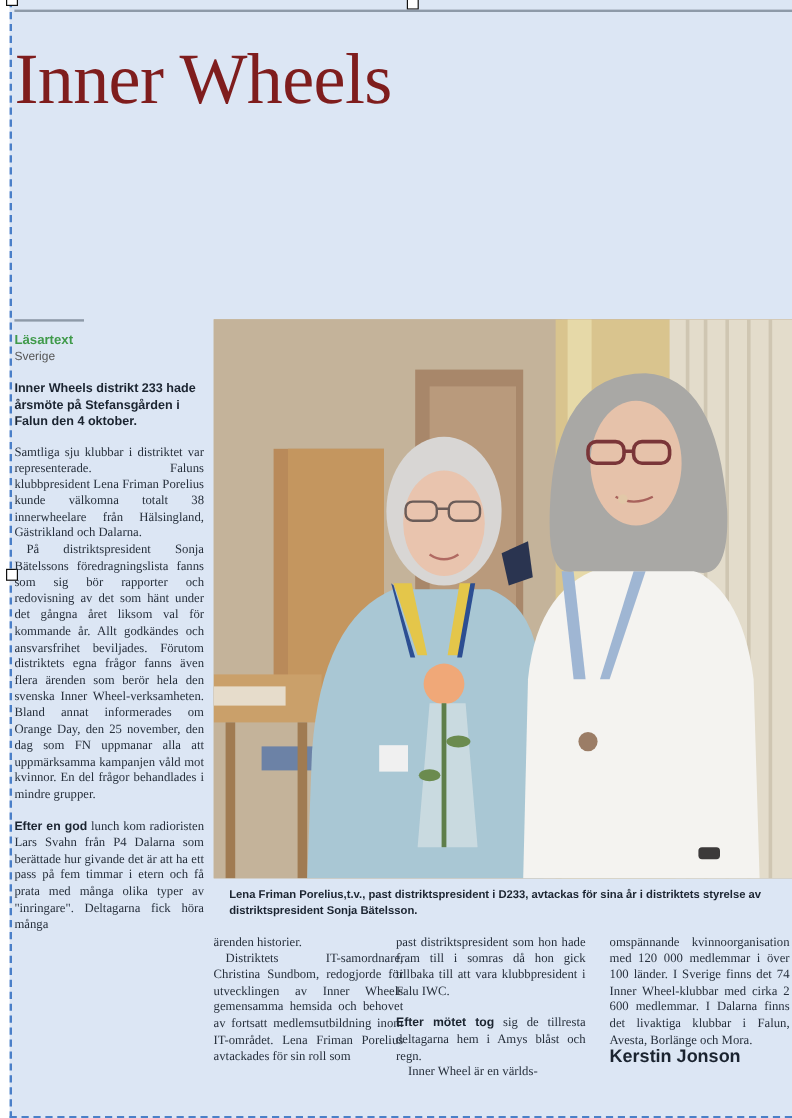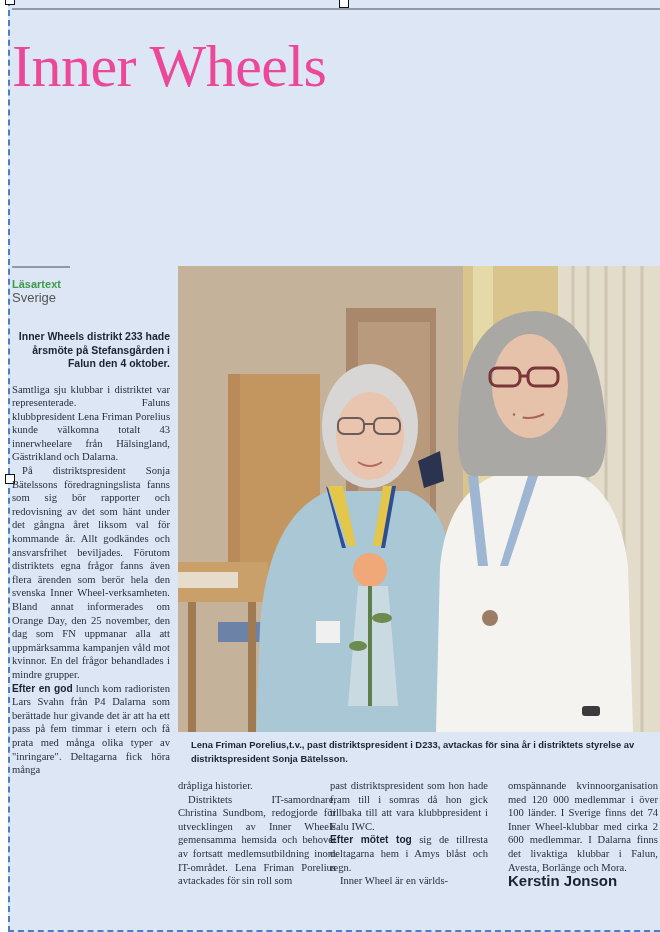--- a/index.html
+++ b/index.html
@@ -24,48 +24,48 @@
       background: #ffffff; border: 1px solid #111;
     }
     .handle.tl { left: -5px; top: -5px; }
     .handle.tm { left: 329px; top: -2px; }
     .handle.ml { left: -5px; top: 474px; }
 
     .headline {
       position: absolute; left: 12px; top: 36px; width: 648px;
       font-family: "Liberation Serif", serif;
       font-size: 60px; line-height: 61px; font-weight: normal;
-      color: #ec4899; letter-spacing: -0.5px;
+      color: #7f1d1d; letter-spacing: -0.5px;
     }
     .headline div { white-space: nowrap; }
 
     .left-col {
       position: absolute; left: 12px; top: 266px; width: 158px;
     }
     .kicker-rule { width: 58px; height: 2px; background: #8e9aa8; margin-bottom: 10px; }
     .kicker {
       font-family: "Liberation Sans", sans-serif; font-weight: bold;
       font-size: 11px; color: #3f9a4a; line-height: 13px;
     }
     .region {
       font-family: "Liberation Sans", sans-serif;
-      font-size: 13px; color: #555; line-height: 13px; margin-bottom: 26px;
+      font-size: 10px; color: #555; line-height: 13px; margin-bottom: 14px;
     }
     .ingress {
       font-family: "Liberation Sans", sans-serif; font-weight: bold;
-      font-size: 10.5px; line-height: 13.5px; color: #1b2430; margin-bottom: 12px; text-align: right;
+      font-size: 10.5px; line-height: 13.5px; color: #1b2430; margin-bottom: 12px;
     }
     .body-text {
       font-family: "Liberation Serif", serif;
       font-size: 10.6px; line-height: 13.6px; color: #27303c;
       text-align: justify; hyphens: manual;
     }
     .body-text p { text-indent: 0; }
     .body-text p.indent { text-indent: 10px; }
-    .body-text p.gap { }
+    .body-text p.gap { margin-top: 13px; }
     .lead-bold {
       font-family: "Liberation Sans", sans-serif; font-weight: bold; font-size: 10.2px;
       color: #1b2430;
     }
 
     .photo {
       position: absolute; left: 178px; top: 266px; width: 482px; height: 466px;
       overflow: hidden; background: #c9b89f;
     }
     .caption {
@@ -99,21 +99,21 @@
 <h1 class="headline">
   <div>Inner Wheels</div>
 </h1>
 
 <div class="left-col">
   <div class="kicker-rule"></div>
   <div class="kicker">Läsartext</div>
   <div class="region">Sverige</div>
   <div class="ingress">Inner Wheels distrikt 233 hade årsmöte på Stefansgården i Falun den 4 oktober.</div>
   <div class="body-text">
-    <p>Samtliga sju klubbar i distriktet var representerade. Faluns klubbpresident Lena Friman Porelius kunde välkomna totalt 43 innerwheelare från Hälsingland, Gästrikland och Dalarna.</p>
+    <p>Samtliga sju klubbar i distriktet var representerade. Faluns klubbpresident Lena Friman Porelius kunde välkomna totalt 38 innerwheelare från Hälsingland, Gästrikland och Dalarna.</p>
     <p class="indent">På distriktspresident Sonja Bätelssons föredragningslista fanns som sig bör rapporter och redovisning av det som hänt under det gångna året liksom val för kommande år. Allt godkändes och ansvarsfrihet beviljades. Förutom distriktets egna frågor fanns även flera ärenden som berör hela den svenska Inner Wheel-verksamheten. Bland annat informerades om Orange Day, den 25 november, den dag som FN uppmanar alla att uppmärksamma kampanjen våld mot kvinnor. En del frågor behandlades i mindre grupper.</p>
     <p class="gap"><span class="lead-bold">Efter en god</span><span> lunch kom radioristen Lars Svahn från P4 Dalarna som berättade hur givande det är att ha ett pass på fem timmar i etern och få prata med många olika typer av "inringare". Deltagarna fick höra många</span></p>
   </div>
 </div>
 
 <div class="photo">
   <svg width="482" height="466" viewBox="0 0 482 466">
 
     <rect x="0" y="0" width="482" height="466" fill="#c8b69c"></rect>
     <rect x="0" y="0" width="290" height="466" fill="#c4b39a"></rect>
@@ -180,21 +180,21 @@
     <path d="M335 148 Q350 156 366 148" stroke="#a8625c" stroke-width="2" fill="none"></path>
     <circle cx="341" cy="150" r="4" fill="#e2c8a8"></circle>
 
     <path d="M240 195 L262 185 L266 215 L246 222 Z" fill="#2a3450"></path>
   </svg>
 </div>
 
 <div class="caption">Lena Friman Porelius,t.v., past distriktspresident i D233, avtackas för sina år i distriktets styrelse av distriktspresident Sonja Bätelsson.</div>
 
 <div class="col col2 body-text">
-  <p>dråpliga historier.</p>
+  <p>ärenden historier.</p>
   <p class="indent">Distriktets IT-samordnare, Christina Sundbom, redogjorde för utvecklingen av Inner Wheels gemensamma hemsida och behovet av fortsatt medlemsutbildning inom IT-området. Lena Friman Porelius avtackades för sin roll som</p>
 </div>
 
 <div class="col col3 body-text">
   <p>past distriktspresident som hon hade fram till i somras då hon gick tillbaka till att vara klubbpresident i Falu IWC.</p>
   <p class="gap"><span class="lead-bold">Efter mötet tog</span><span> sig de tillresta deltagarna hem i Amys blåst och regn.</span></p>
   <p class="indent">Inner Wheel är en världs-</p>
 </div>
 
 <div class="col col4 body-text">

